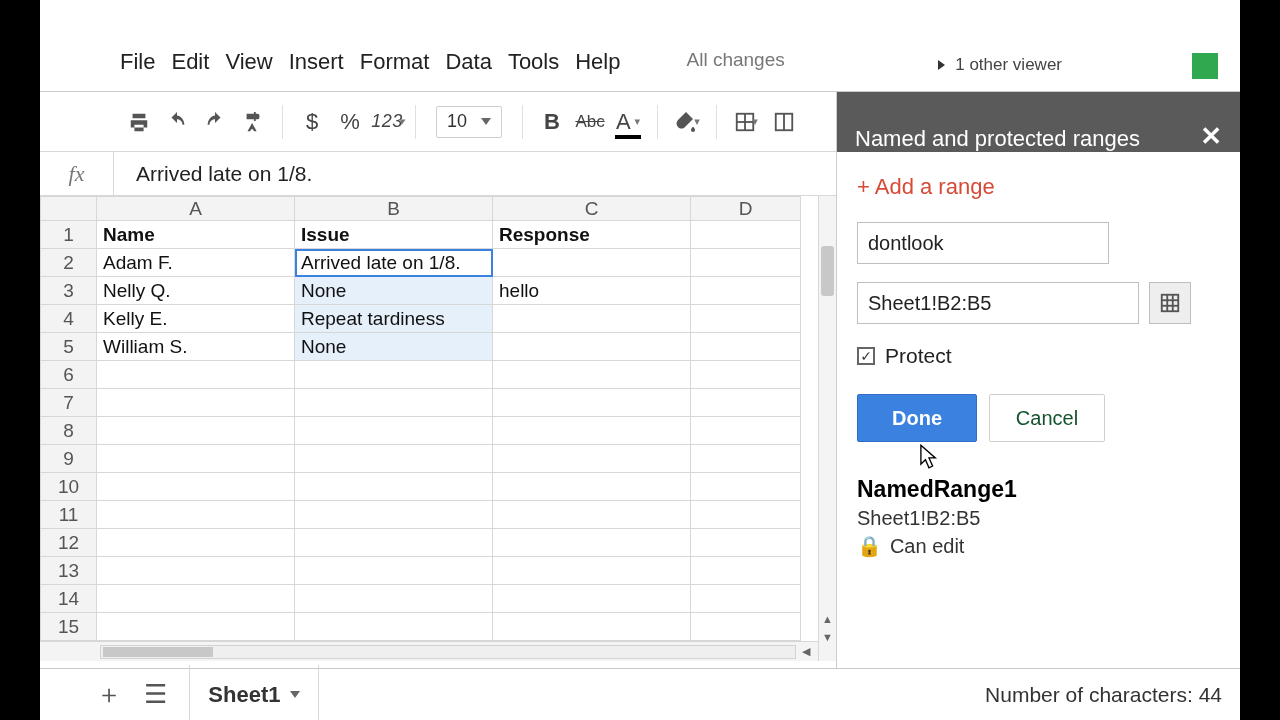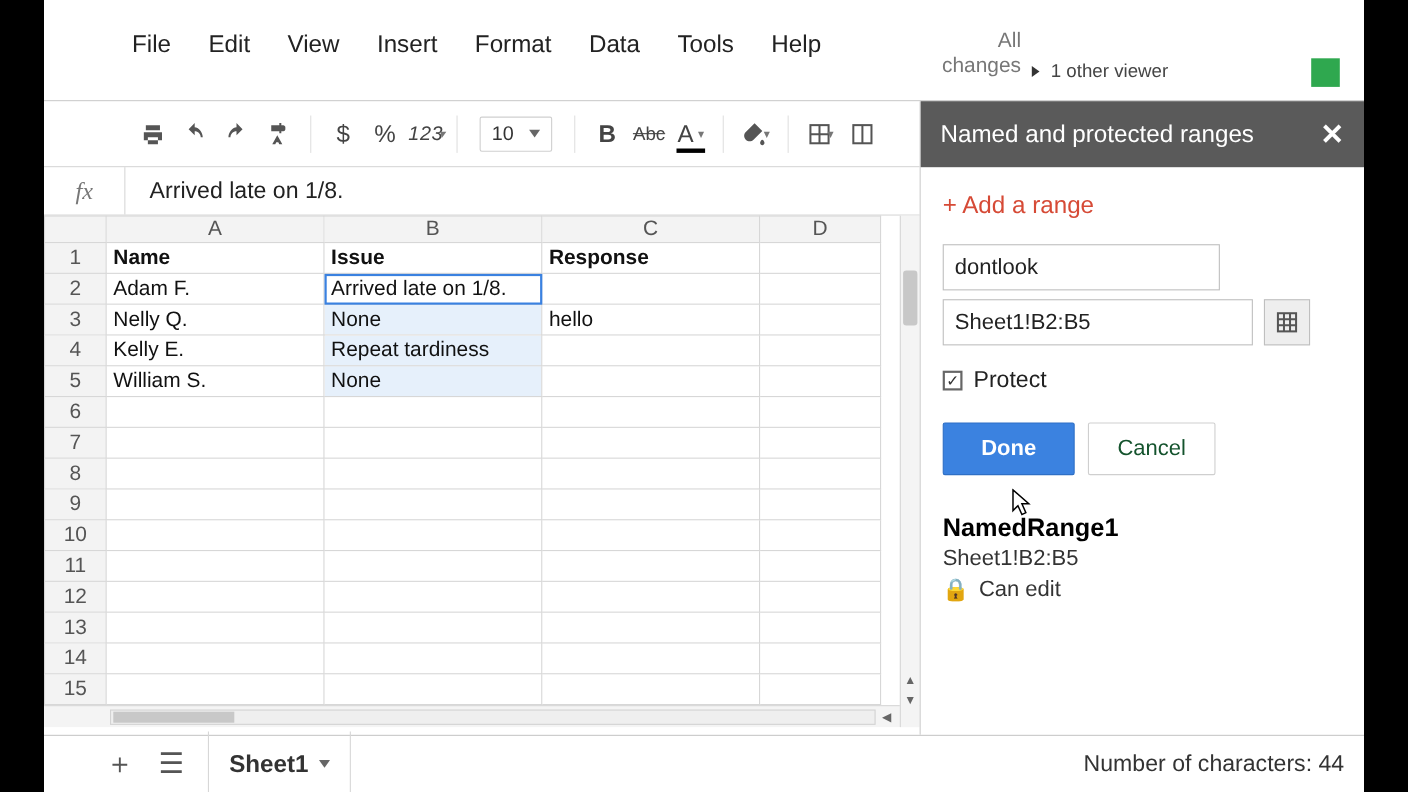--- a/index.html
+++ b/index.html
@@ -4,21 +4,21 @@
 <style>
   * { box-sizing: border-box; margin: 0; padding: 0; }
   html, body { width: 1280px; height: 720px; font-family: Arial, sans-serif; background: #fff; overflow: hidden; }
   .page { position: relative; width: 1280px; height: 720px; }
   .black-left, .black-right { position: absolute; top: 0; bottom: 0; background: #000; }
   .black-left { left: 0; width: 40px; }
   .black-right { right: 0; width: 40px; }
   .content { position: absolute; left: 40px; right: 40px; top: 0; bottom: 0; background: #fff; }
 
   .menubar { height: 92px; display: flex; align-items: flex-end; padding: 0 0 0 80px; border-bottom: 1px solid #ccc; }
-  .menubar-inner { display: flex; gap: 34px; font-size: 22px; color: #222; padding-bottom: 10px; flex: 1; text-align: right; }
+  .menubar-inner { display: flex; gap: 16px; font-size: 22px; color: #222; padding-bottom: 10px; flex: 1; }
   .menubar-inner span { cursor: default; }
   .status-save { font-size: 19px; color: #777; margin-left: 50px; padding-bottom: 10px; }
   .viewer-area { display: flex; align-items: center; gap: 10px; padding: 0 22px 14px 10px; font-size: 17px; color: #444; }
   .viewer-sq { width: 26px; height: 26px; background: #2fa84f; margin-left: 120px; margin-bottom: -2px;}
 
   .toolbar { height: 60px; display: flex; align-items: center; padding: 0 14px 0 80px; border-bottom: 1px solid #d7d7d7; position: relative; }
   .tool { width: 38px; height: 38px; display: flex; align-items: center; justify-content: center; color: #444; font-size: 22px; cursor: default; position: relative; }
   .font-size-sel { display: flex; align-items: center; border: 1px solid #cfcfcf; border-radius: 2px; height: 32px; padding: 0 10px; gap: 14px; font-size: 18px; color: #333; margin: 0 10px; }
   .divider { width: 1px; height: 34px; background: #e0e0e0; margin: 0 10px; }
   .textcolor { position: relative; }
@@ -50,25 +50,25 @@
   .vscroll .thumb { position:absolute; top:50px; height:50px; left:2px; right:2px; background:#c8c8c8; border-radius:3px; }
   .arr { position:absolute; left:0; right:0; height:16px; text-align:center; font-size:11px; color:#666; }
   .arr.up { bottom: 32px; } .arr.down { bottom: 14px; }
 
   .hscroll-area { height: 20px; background:#f4f4f4; border-top:1px solid #d7d7d7; display:flex; align-items:center;}
   .hscroll-track { width: 700px; margin-left:60px; height:14px; background:#efefef; position:relative; border:1px solid #d3d3d3;}
   .hscroll-thumb { position:absolute; left:2px; top:1px; width:110px; height:10px; background:#c8c8c8;}
   .h-arr { width:20px; text-align:center; font-size:11px; color:#666; margin-left:auto;}
 
   .panel { position: absolute; top: 92px; right: 0; width: 404px; bottom: 52px; background:#fff; border-left:1px solid #ccc; }
-  .panel-head { background:#5a5a5a; color:#fff; height:60px; display:flex; align-items:center; padding:0 18px; font-size:22px; justify-content:space-between;}
+  .panel-head { background:#5a5a5a; color:#fff; height:60px; display:flex; align-items:flex-end; padding:0 18px; font-size:22px; justify-content:space-between;}
   .panel-body { padding: 18px 20px; }
   .add-range { color:#d64a36; font-size:22px; margin: 4px 0 22px 0; display:flex; align-items:center; gap:6px;}
   .inp { border:1px solid #bfbfbf; height:42px; font-size:20px; padding:0 10px; color:#222; }
-  .inp.name { width: 252px; margin-bottom: 8px; }
+  .inp.name { width: 252px; margin-bottom: 18px; }
   .range-row { display:flex; gap:10px; align-items:center; margin-bottom: 20px;}
   .inp.range { width: 282px; }
   .grid-btn { width:42px; height:42px; border:1px solid #bfbfbf; background:#eee; display:flex; align-items:center; justify-content:center;}
   .chk-row { display:flex; align-items:center; gap:10px; font-size:21px; color:#222; margin-bottom: 26px;}
   .chk { width:18px; height:18px; border:2px solid #666; display:flex; align-items:center; justify-content:center; font-size:14px; color:#333;}
   .btn-row { display:flex; gap:12px; align-items:center; margin-bottom: 34px;}
   .btn-done { width:120px; height:48px; background:#3b82e0; color:#fff; font-size:20px; font-weight:bold; border:1px solid #2e6fc5; border-radius:2px;}
   .btn-cancel { width:116px; height:48px; background:#fff; color:#14532d; font-size:20px; border:1px solid #cfcfcf; border-radius:2px;}
   .nr-name { font-size:23px; font-weight:bold; margin-bottom:4px;}
   .nr-range { font-size:20px; color:#333; margin-bottom:4px;}

